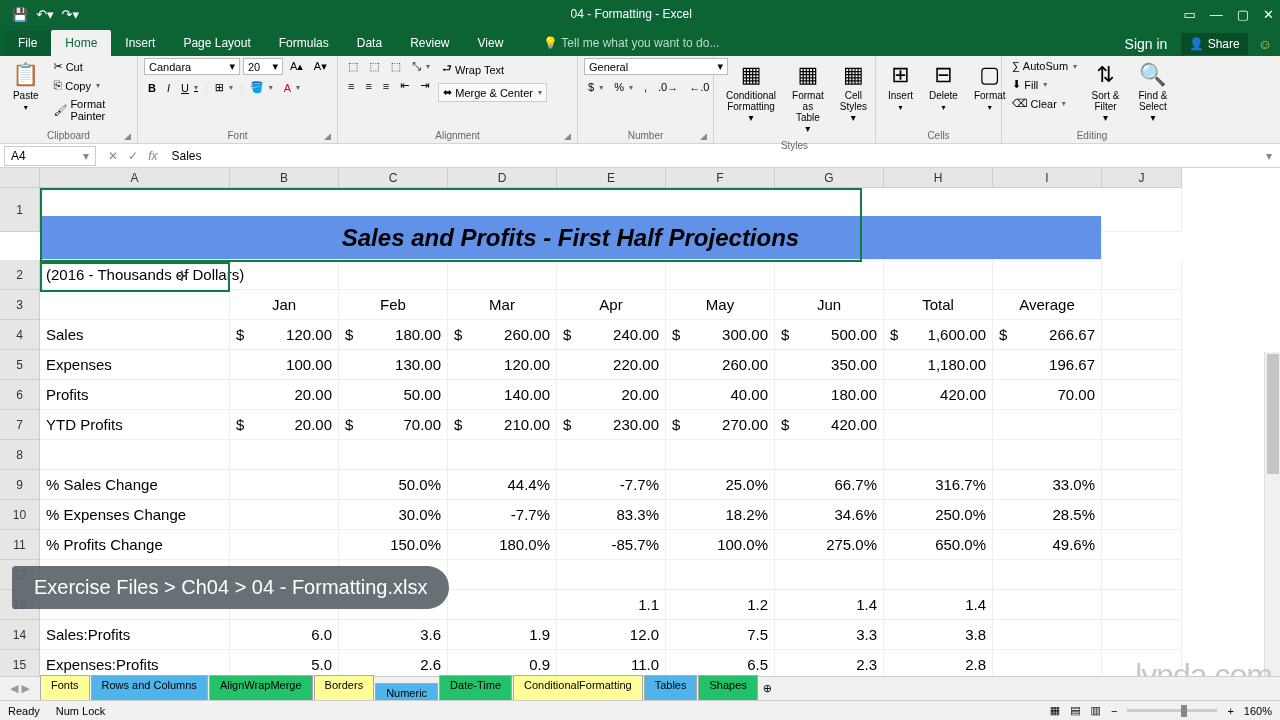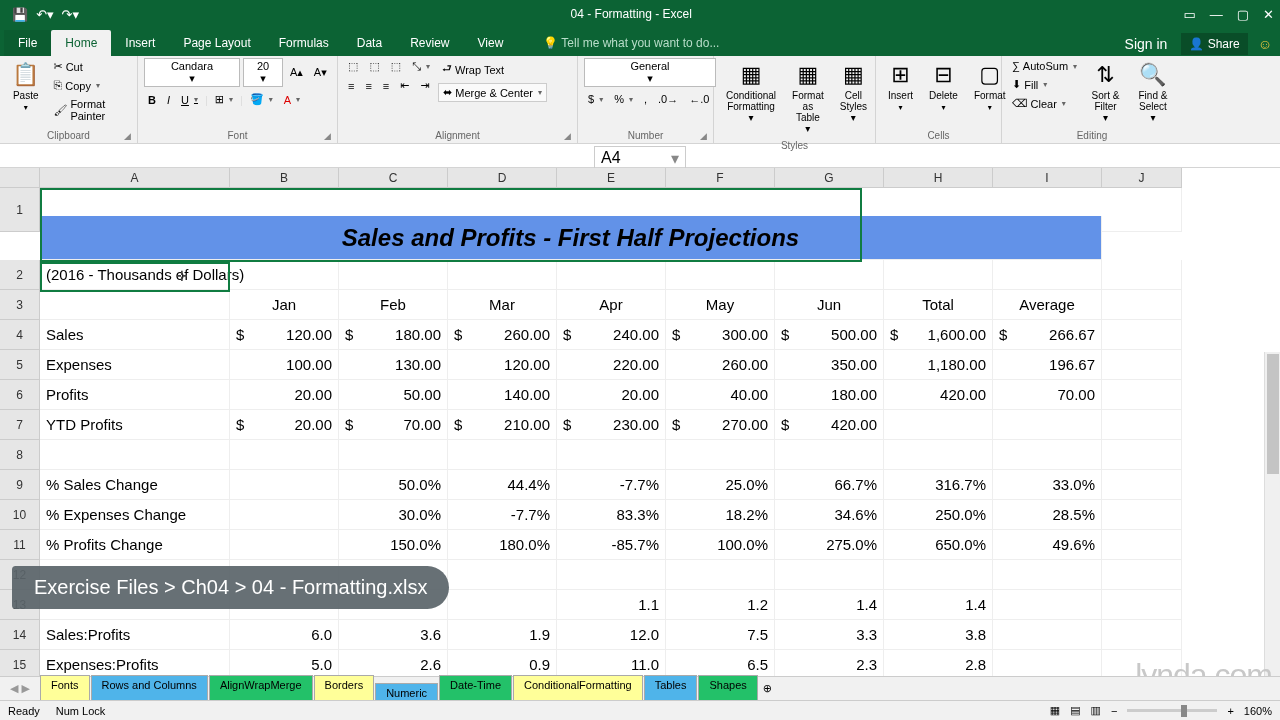--- a/index.html
+++ b/index.html
@@ -28,25 +28,25 @@
 .ribbon { background: #f1f1f1; height: 88px; border-bottom: 1px solid #d4d4d4; display: flex; font-size: 11px; }
 .rgroup { border-right: 1px solid #d4d4d4; display: flex; flex-direction: column; padding: 2px 6px 0 6px; }
 .rgroup .body { flex: 1; display: flex; align-items: flex-start; gap: 4px; }
 .rgroup .label { text-align: center; font-size: 10px; color: #666; padding: 2px 0; position: relative; }
 .rgroup .label .launcher { position: absolute; right: 0; bottom: 2px; font-size: 9px; color: #888; }
 .vstack { display: flex; flex-direction: column; gap: 2px; }
 .hline { display: flex; gap: 3px; align-items: center; }
 .btn { padding: 2px 4px; cursor: pointer; display: inline-flex; align-items: center; gap: 3px; }
 .bigbtn { display: flex; flex-direction: column; align-items: center; padding: 4px 6px; cursor: pointer; gap: 2px; text-align: center; font-size: 10px; }
 .bigbtn .ico { font-size: 22px; }
-.sel { border: 1px solid #bbb; background: #fff; padding: 1px 4px; font-size: 11px; display: flex; align-items: center; justify-content: space-between; flex-direction: column; }
+.sel { border: 1px solid #bbb; background: #fff; padding: 1px 4px; font-size: 11px; display: flex; align-items: center; justify-content: space-between; }
 .dd::after { content: "▾"; font-size: 8px; margin-left: 2px; color: #666; }
 
 
-.fbar { height: 24px; border-bottom: 1px solid #d4d4d4; display: flex; align-items: center; background: #fff; font-size: 16px; flex-direction: column; }
+.fbar { height: 24px; border-bottom: 1px solid #d4d4d4; display: flex; align-items: center; background: #fff; font-size: 12px; }
 .fbar .namebox { width: 92px; border: 1px solid #ccc; margin: 2px 4px; padding: 2px 6px; display: flex; justify-content: space-between; }
 .fbar .fx { padding: 0 8px; color: #888; display: flex; gap: 10px; }
 .fbar .formula { flex: 1; padding: 0 6px; }
 
 
 .gridwrap { position: relative; height: 510px; overflow: hidden; background: #fff; }
 .grid { display: grid; grid-template-columns: 40px 190px repeat(8,109px) 80px; }
 .colhdr, .rowhdr, .corner { background: #e6e6e6; border-right: 1px solid #ccc; border-bottom: 1px solid #ccc; text-align: center; font-size: 12px; color: #333; display: flex; align-items: center; justify-content: center; }
 .colhdr { height: 20px; }
 .rowhdr { height: 30px; }
@@ -179,21 +179,21 @@
       </div>
       <div class="vstack">
         <div class="btn">⮐ <span>Wrap Text</span></div>
         <div class="btn dd" style="border:1px solid #ccc;background:#fafafa">⬌ <span>Merge &amp; Center</span></div>
       </div>
     </div>
     <div class="label"><span>Alignment</span><span class="launcher">◢</span></div>
   </div>
   <div class="rgroup" style="width:136px">
     <div class="body vstack" style="gap:4px">
-      <div class="sel" style="width:132px">
+      <div class="sel" style="width:144px">
           <span>General</span>
           <span>▾</span>
         </div>
       <div class="hline">
         <span class="btn dd">$</span>
         <span class="btn dd">%</span>
         <span class="btn">,</span>
         <span class="btn">.0→</span>
         <span class="btn">←.0</span>
       </div>

